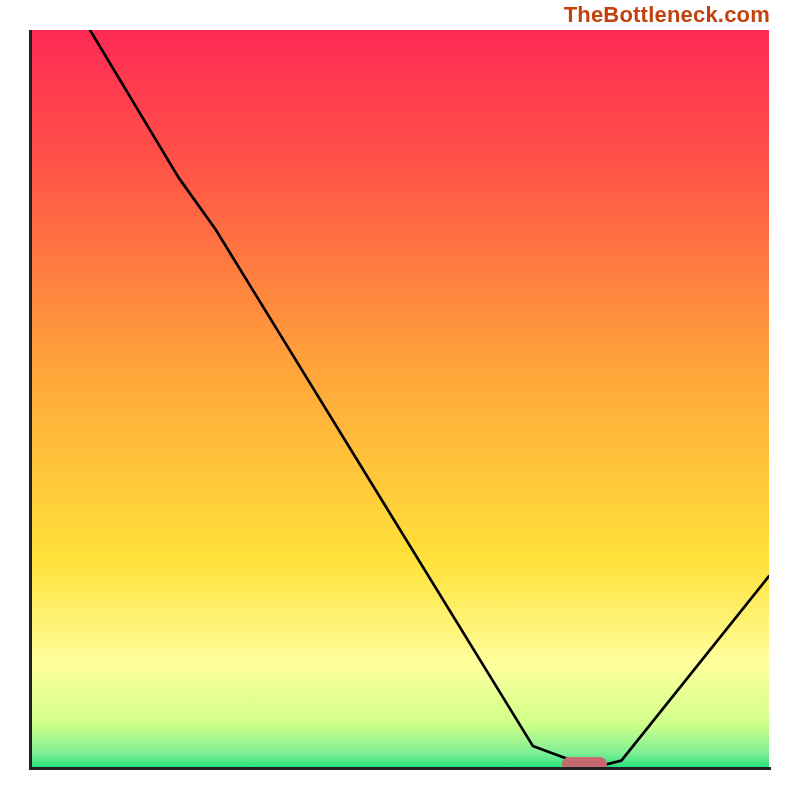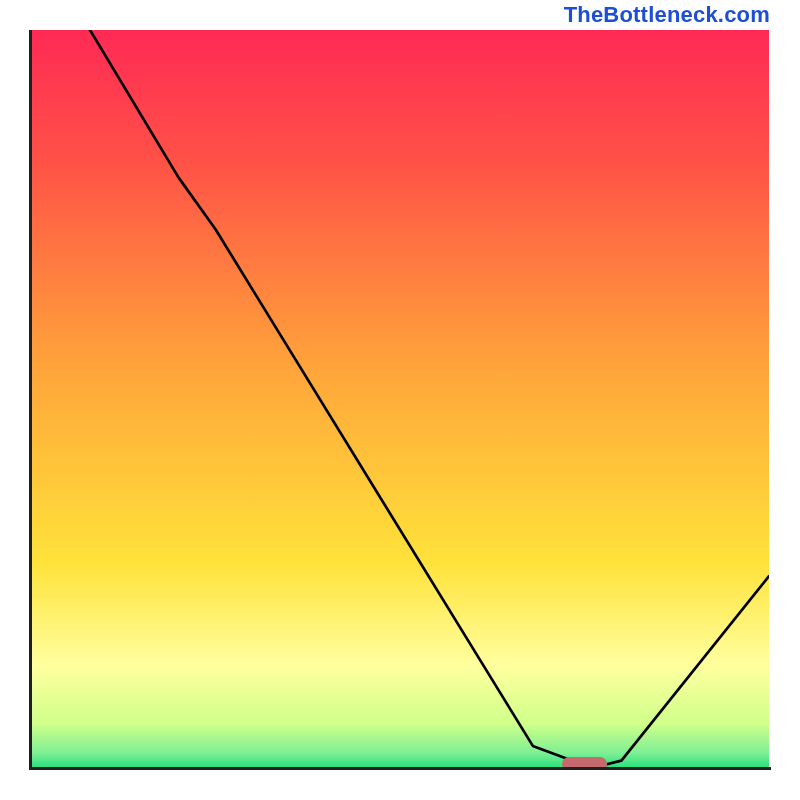--- a/index.html
+++ b/index.html
@@ -53,21 +53,21 @@
     top: 767px;
     width: 742px;
     height: 3px;
   }
   .watermark {
     position: absolute;
     top: 2px;
     right: 30px;
     font-size: 22px;
     font-weight: 600;
-    color: #1d4ed8;
+    color: #c2410c;
     letter-spacing: 0.2px;
   }
   .minimum-marker {
     position: absolute;
     width: 46px;
     height: 14px;
     border-radius: 7px;
     background: #c76a6f;
   }
 </style>

